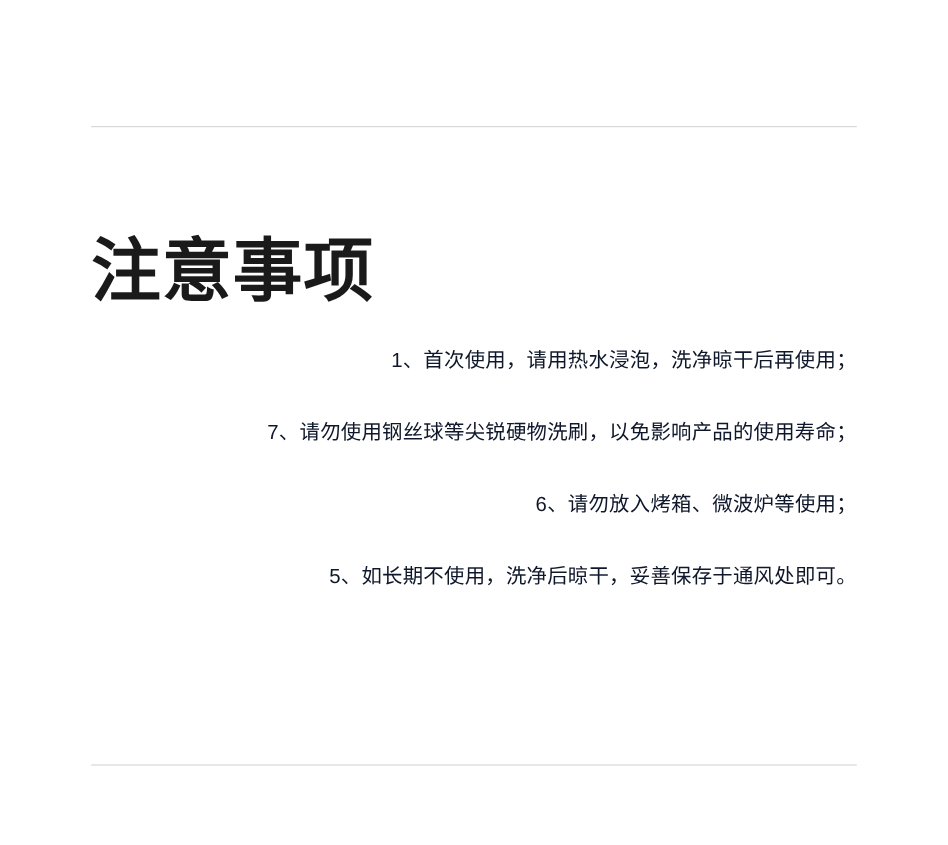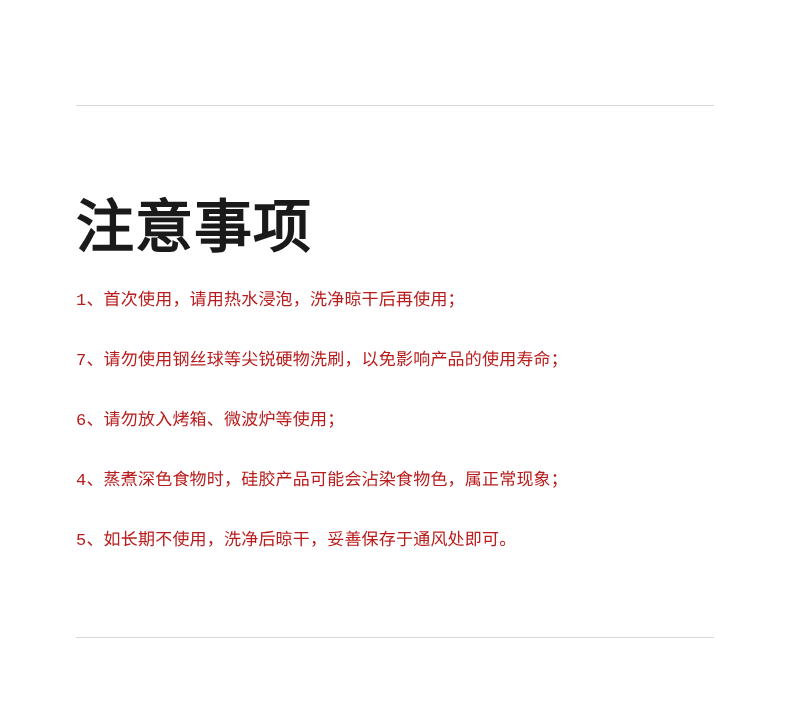--- a/index.html
+++ b/index.html
@@ -33,63 +33,63 @@
     height: 1px;
     background: #d8d8d8;
   }
   .rule-top { top: 105px; }
   .rule-bottom { top: 637px; }
 
   .title {
     position: absolute;
     left: 0;
     top: 160px;
-    font-family: Liberation Sans, sans-serif;
+    font-family: Liberation Serif, serif;
     font-size: 58px;
     line-height: 70px;
     font-weight: 700;
     letter-spacing: 1px;
     color: #1a1a1a;
     white-space: nowrap;
     margin-top: 32px;
   }
 
   .notes {
     position: absolute;
     left: 0;
     top: 290px;
     width: 638px;
   }
   .note-item {
-    font-family: Liberation Mono, monospace;
+    font-family: Liberation Sans, sans-serif;
     font-size: 17px;
     line-height: 22px;
-    color: #b91c1c;
+    color: #0f172a;
     margin: 0 0 38px 0;
     white-space: nowrap;
     letter-spacing: 0.2px;
+    text-align: right;
   }
   .note-item:last-child {
     margin-bottom: 0;
   }
 </style>
 </head>
 <body>
 
 <div class="page">
   <div class="inner">
 
     <div class="rule rule-top"></div>
 
     <h1 class="title">注意事项</h1>
 
     <div class="notes">
       <p class="note-item">1、首次使用，请用热水浸泡，洗净晾干后再使用；</p>
       <p class="note-item">7、请勿使用钢丝球等尖锐硬物洗刷，以免影响产品的使用寿命；</p>
       <p class="note-item">6、请勿放入烤箱、微波炉等使用；</p>
-      <p class="note-item">4、蒸煮深色食物时，硅胶产品可能会沾染食物色，属正常现象；</p>
       <p class="note-item">5、如长期不使用，洗净后晾干，妥善保存于通风处即可。</p>
     </div>
 
     <div class="rule rule-bottom"></div>
 
   </div>
 </div>
 
 </body></html>

